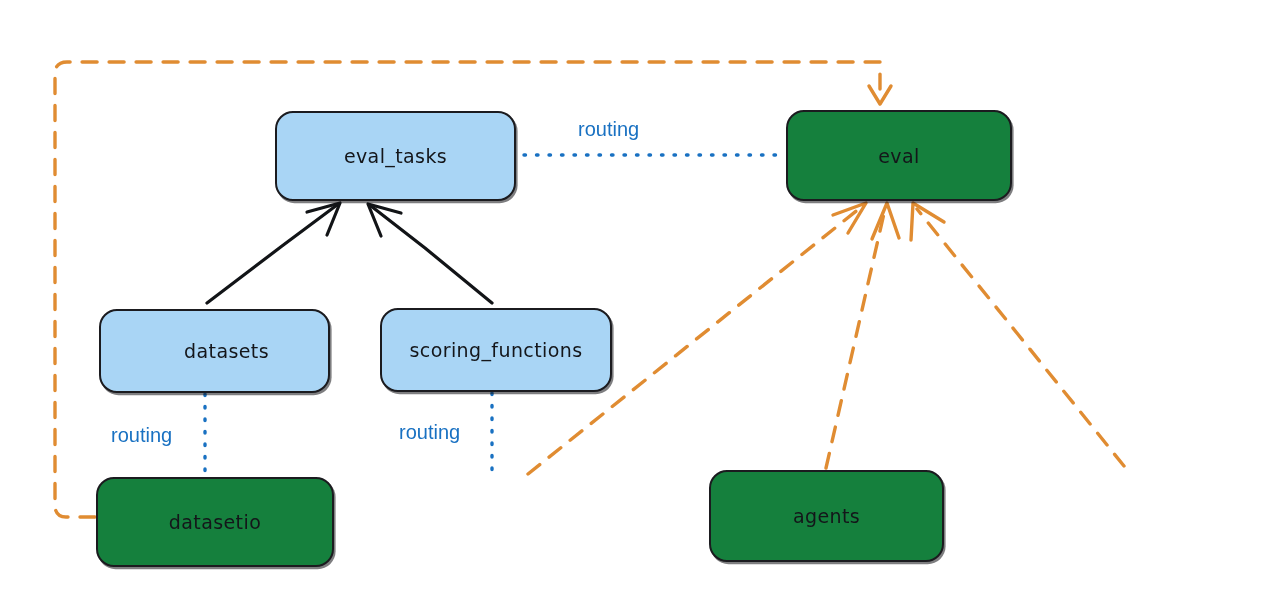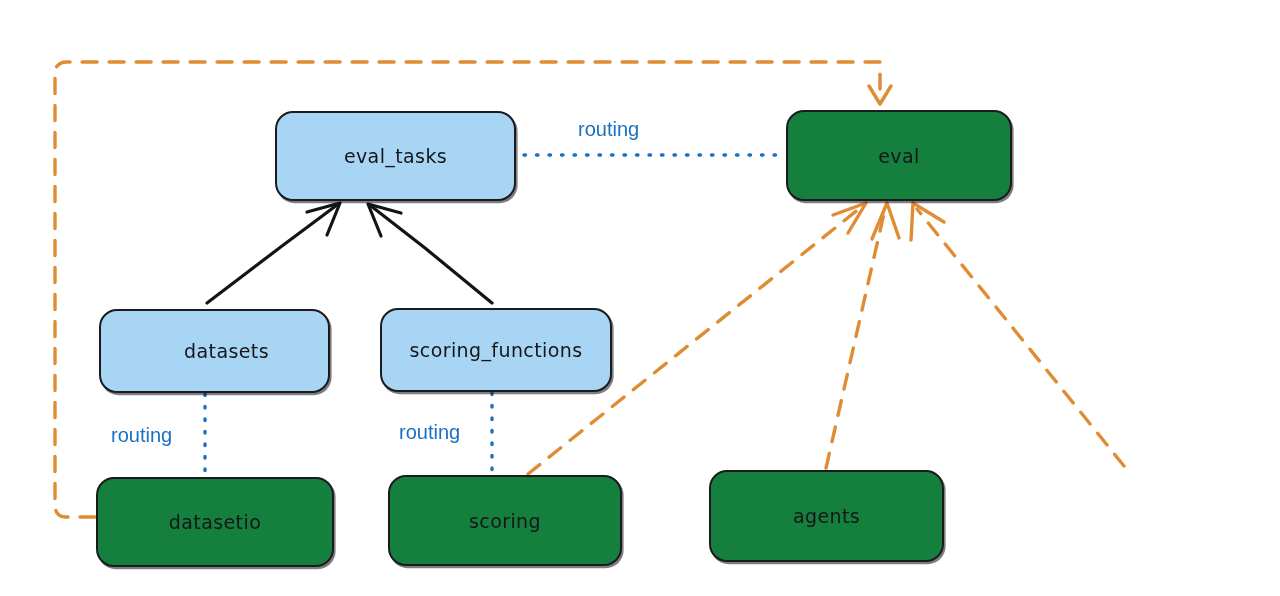--- a/index.html
+++ b/index.html
@@ -118,23 +118,20 @@
   </div>
 
   <div class="node blue" style="left:380px; top:308px; width:232px; height:84px;">
     <span class="node-label">scoring_functions</span>
   </div>
 
   <div class="node green" style="left:96px; top:477px; width:238px; height:90px;">
     <span class="node-label">datasetio</span>
   </div>
 
-  <div class="node green" style="left:388px; top:475px; width:234px; height:91px;">
-    <span class="node-label">scoring</span>
-  </div>
 
   <div class="node green" style="left:709px; top:470px; width:235px; height:92px;">
     <span class="node-label">agents</span>
   </div>
 
 
   <span class="edge-label" style="left:578px; top:118px;">routing</span>
 
   <span class="edge-label" style="left:111px; top:424px;">routing</span>
 

